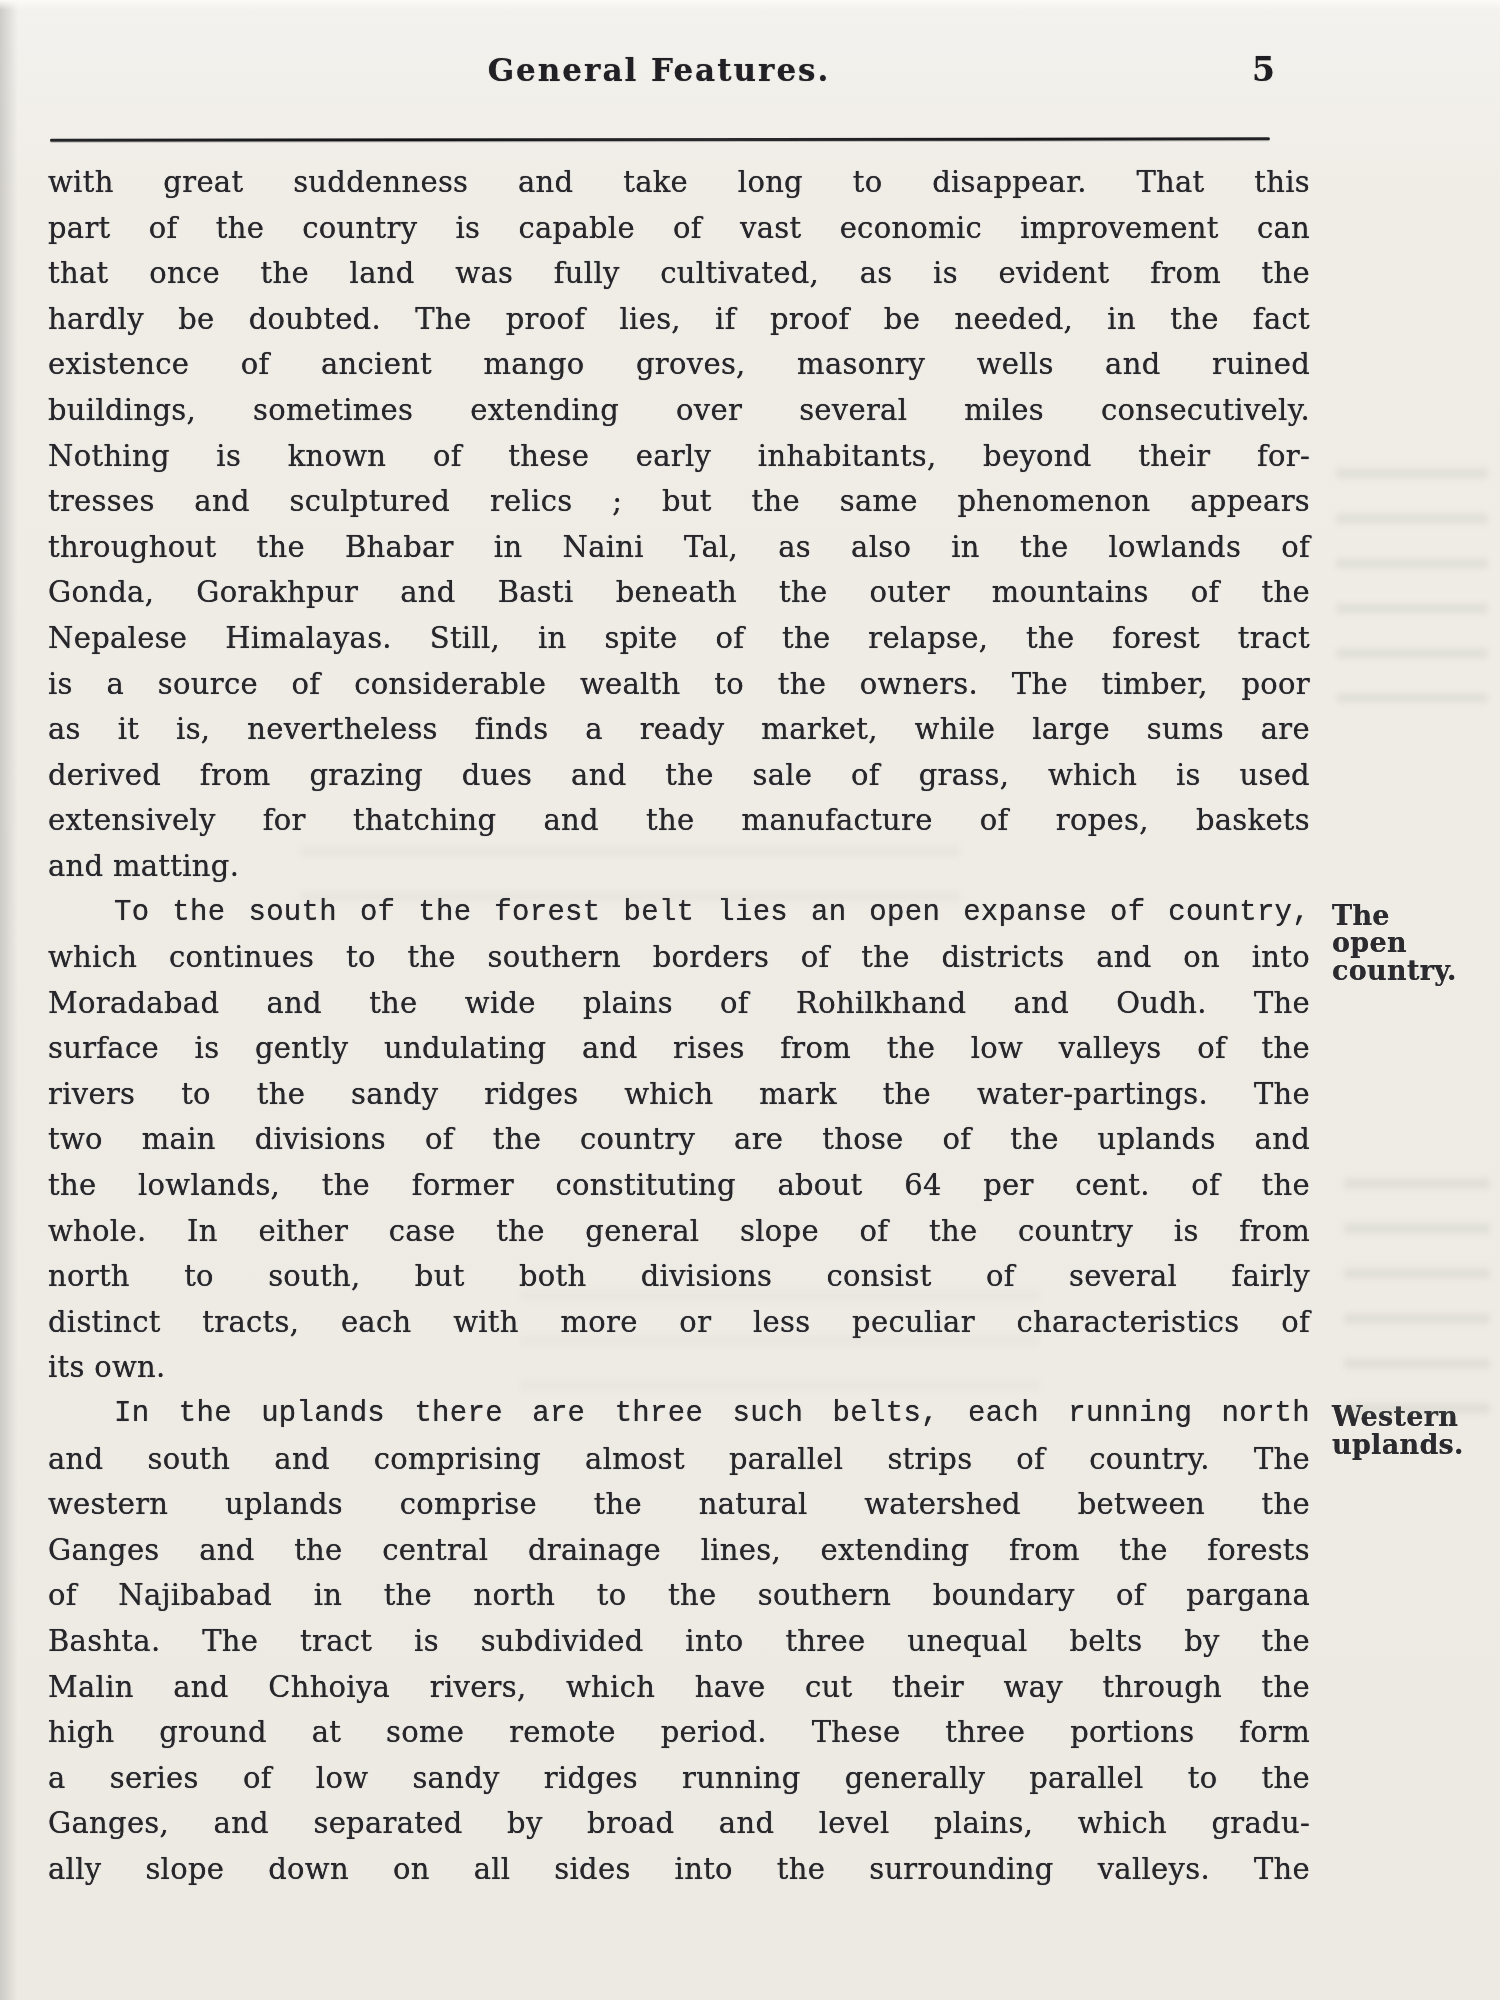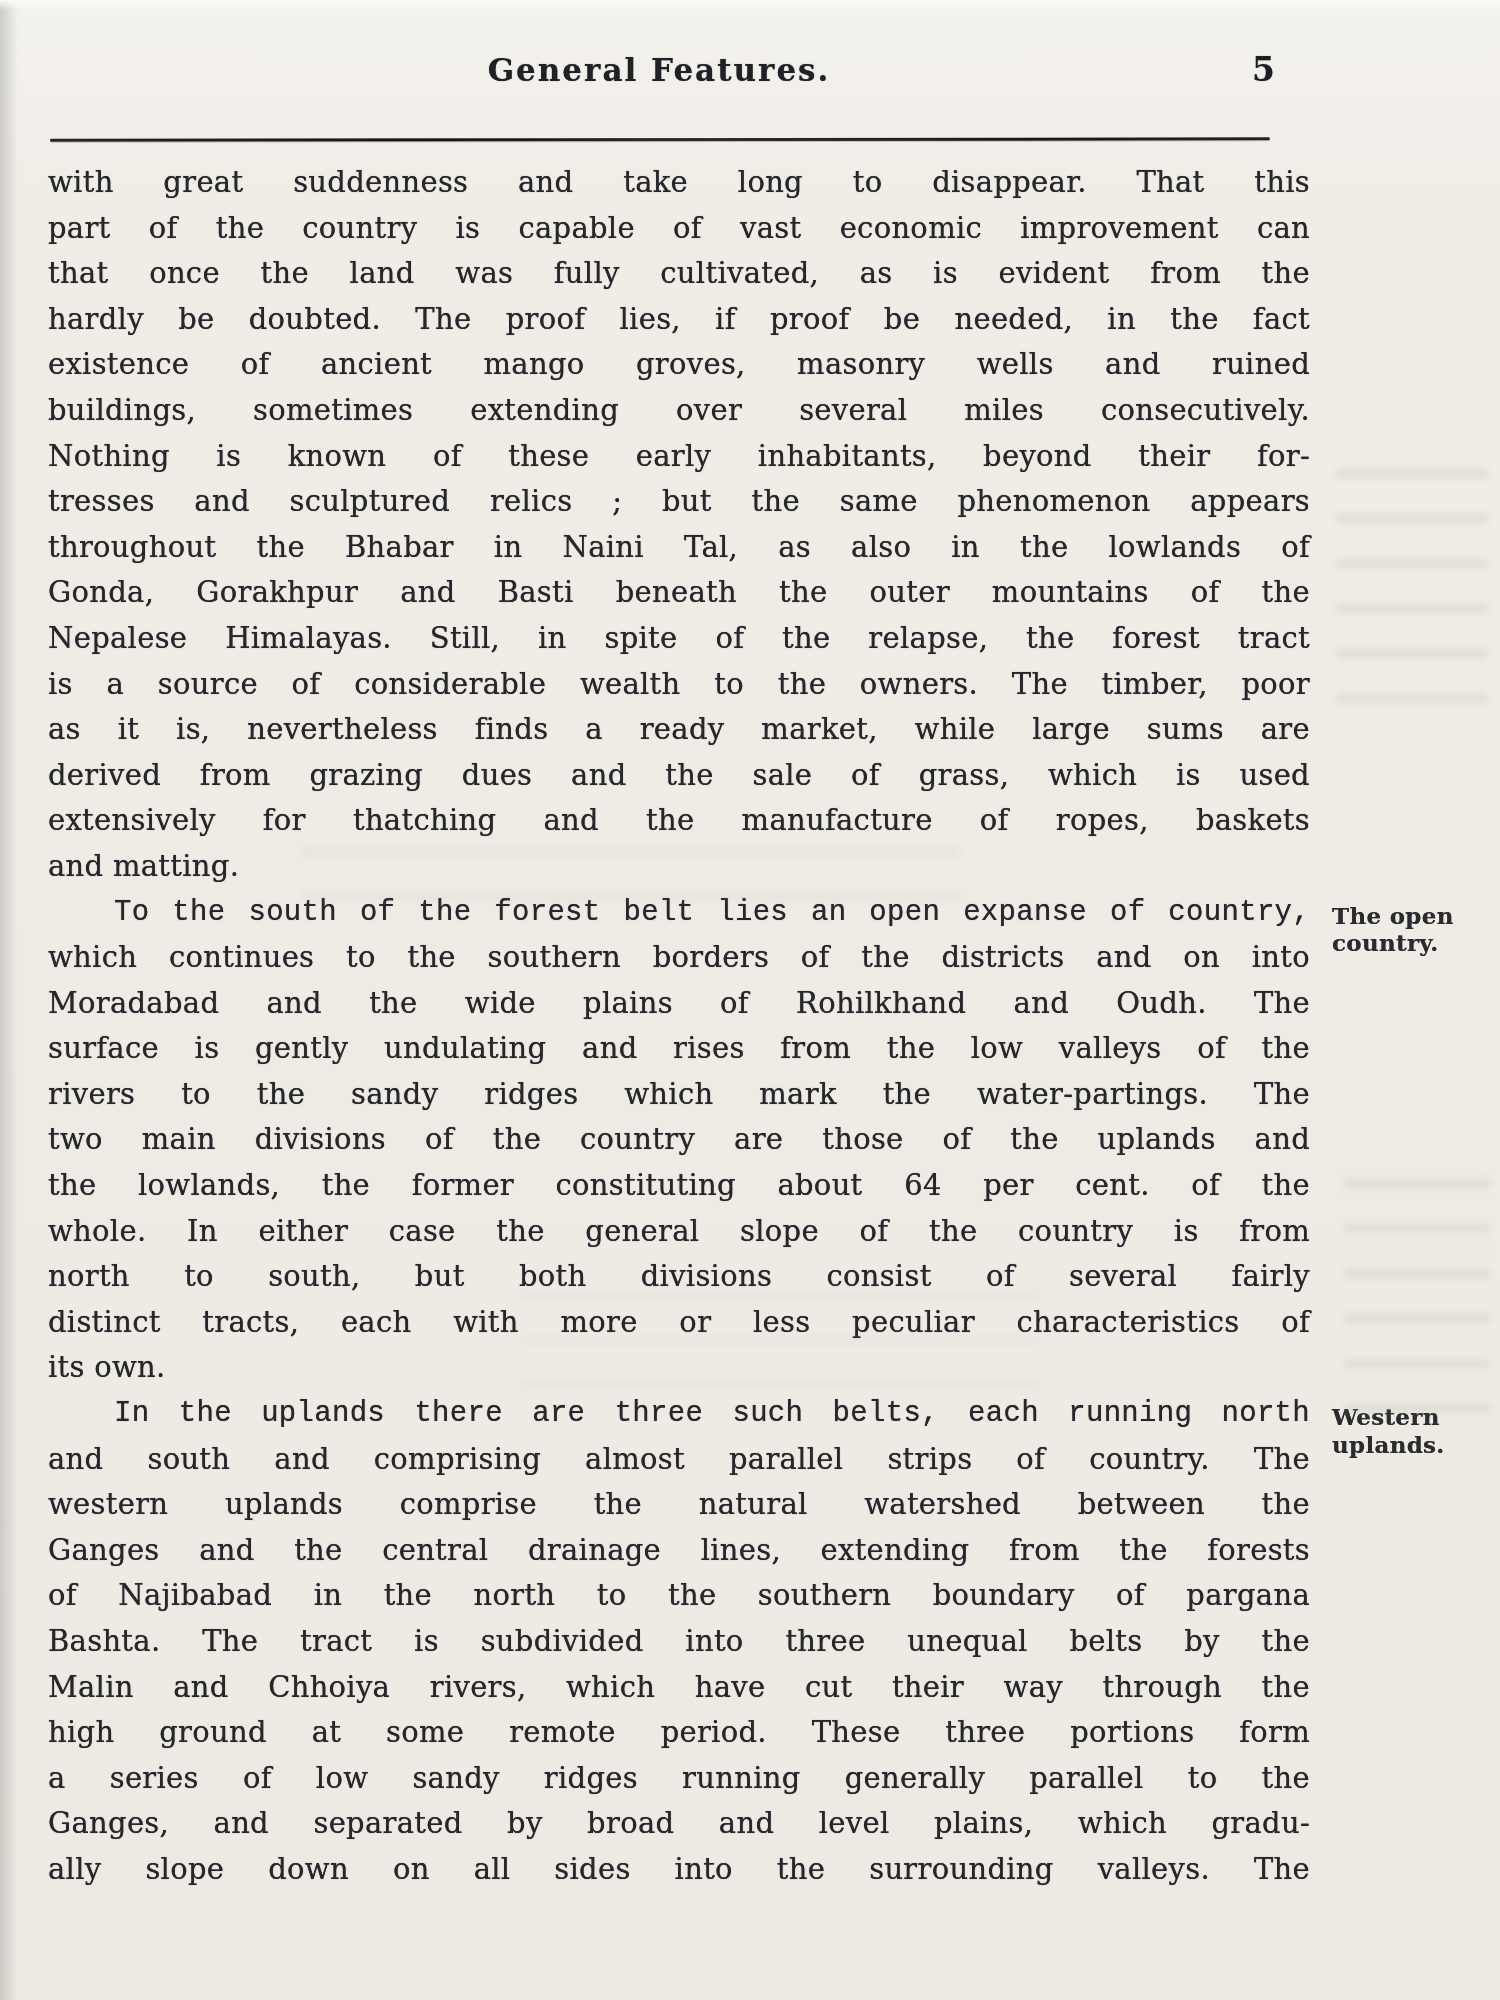--- a/index.html
+++ b/index.html
@@ -79,21 +79,21 @@
   .line.indent { text-indent: 66px; font-family: Liberation Mono, monospace; }
   .line.endline {
     text-align: center;
     text-align-last: left;
     -moz-text-align-last: left;
   }
   .sidenote {
     position: absolute;
     left: 1284px; top: 12px;
     width: 130px;
-    font-size: 23px;
+    font-size: 27px;
     line-height: 27.5px;
     font-weight: bold;
     letter-spacing: .3px;
     color: #2a2a2f;
     text-align: left;
     text-shadow: 0 0 .6px rgba(40,40,45,.7);
   }
   .smudge {
     position: absolute;
     pointer-events: none;

